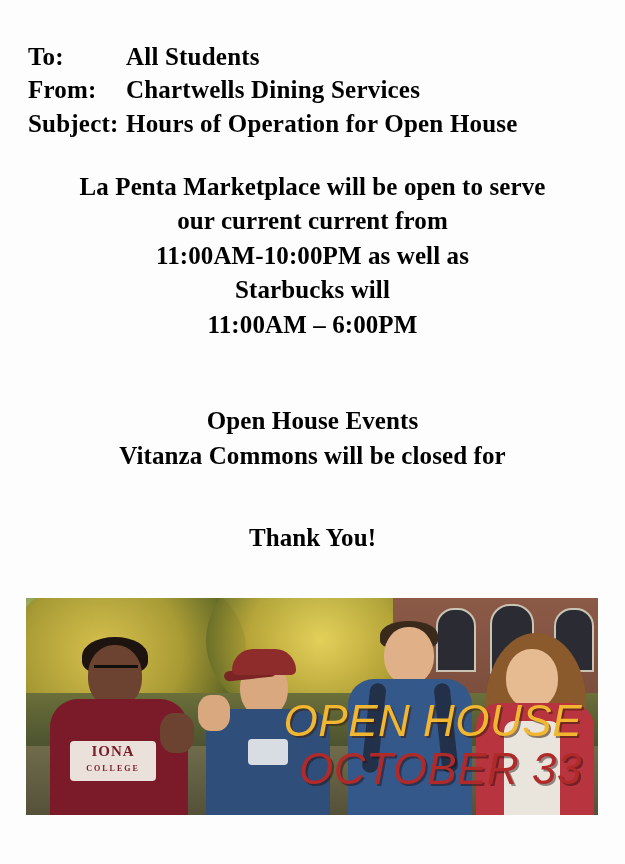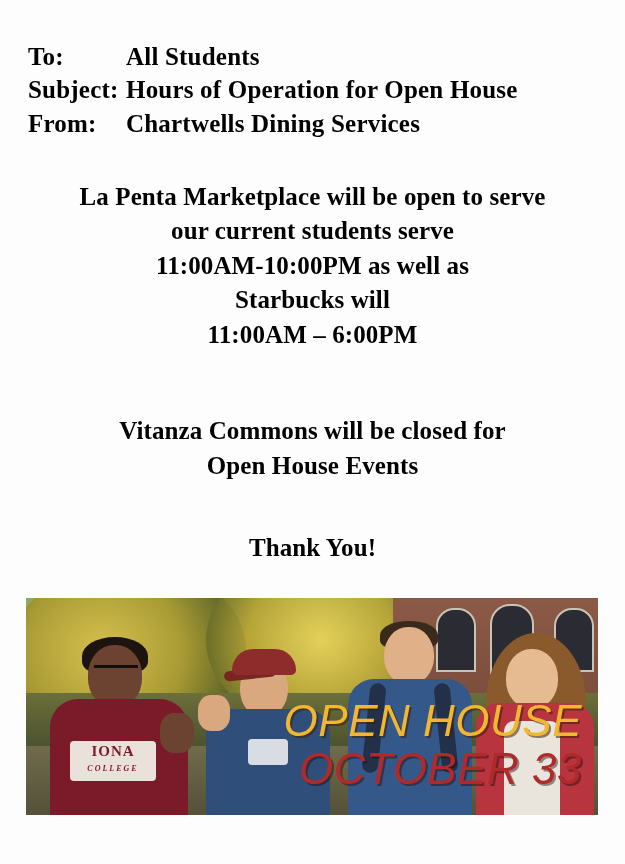--- a/index.html
+++ b/index.html
@@ -44,21 +44,21 @@
     font-size: 25px;
     font-weight: bold;
     text-decoration: underline;
     margin-top: 32px;
     letter-spacing: 0.2px;
   }
 
   
   .body-block {
     text-align: center;
-    margin-top: 40px;
+    margin-top: 30px;
   }
   .body-line {
     font-size: 25px;
     font-weight: bold;
     line-height: 1.38;
     letter-spacing: 0.1px;
   }
   .block-gap-1 { margin-top: 62px; }
   .block-gap-2 { margin-top: 48px; }
 
@@ -121,21 +121,21 @@
 
   .person { position: absolute; bottom: 0; }
   
   .p1 { left: 18px; bottom: 0; width: 150px; height: 178px; }
   .p1 .head { position:absolute; left:44px; top:8px; width:54px; height:62px; background:#6b4330; border-radius:48% 48% 45% 45%; }
   .p1 .hair { position:absolute; left:38px; top:0px; width:66px; height:38px; background:#1d1410; border-radius:50% 50% 35% 35%; }
   .p1 .glasses { position:absolute; left:50px; top:28px; width:44px; height:10px; border-top:3px solid #11100e; }
   .p1 .body { position:absolute; left:6px; top:62px; width:138px; height:120px; background:#7b1b2a; border-radius:28px 28px 0 0; }
   .p1 .logo { position:absolute; left:26px; top:104px; width:86px; height:40px; background:#f0ece4; border-radius:4px; opacity:0.95; }
   .p1 .logotext { position:absolute; left:26px; top:106px; width:86px; text-align:center; color:#7b1b2a; font-weight:bold; font-size:15px; line-height:17px; letter-spacing:1px; font-family:"Liberation Serif", serif; }
-  .p1 .logotext small { display:block; font-size:8px; letter-spacing:2px;font-style:italic; }
+  .p1 .logotext small { display:block; font-size:8px; letter-spacing:2px; }
   .p1 .hand { position:absolute; left:116px; top:76px; width:34px; height:40px; background:#6b4330; border-radius:40%; }
 
   
   .p2 { left: 178px; bottom: 0; width: 128px; height: 172px; }
   .p2 .head { position:absolute; left:36px; top:18px; width:48px; height:56px; background:#d9a87e; border-radius:48%; }
   .p2 .cap  { position:absolute; left:28px; top:6px;  width:64px; height:26px; background:#8e2b2b; border-radius:26px 26px 6px 6px; }
   .p2 .brim { position:absolute; left:20px; top:26px; width:52px; height:10px; background:#7a2424; border-radius:10px; transform:rotate(-6deg); }
   .p2 .body { position:absolute; left:2px; top:66px; width:124px; height:110px; background:#2f4f7a; border-radius:24px 24px 0 0; }
   .p2 .shirtwhite { position:absolute; left:44px; top:96px; width:40px; height:26px; background:#d8dde4; border-radius:4px; }
   .p2 .hand { position:absolute; left:-6px; top:52px; width:32px; height:36px; background:#d9a87e; border-radius:40%; }
@@ -179,36 +179,36 @@
     text-shadow: 2px 2px 0 rgba(30,10,10,0.45);
   }
 </style>
 </head>
 <body>
 
 <div class="page">
 
   <div class="memo">
     <div class="memo-line"><span class="memo-label">To:</span><span>All Students</span></div>
+    <div class="memo-line"><span class="memo-label">From:</span><span>Chartwells Dining Services</span></div>
     <div class="memo-line"><span class="memo-label">Subject:</span><span>Hours of Operation for Open House</span></div>
-    <div class="memo-line"><span class="memo-label">From:</span><span>Chartwells Dining Services</span></div>
   </div>
 
 
   <div class="body-block">
     <div class="body-line">La Penta Marketplace will be open to serve</div>
-    <div class="body-line">our current students serve</div>
+    <div class="body-line">our current current from</div>
     <div class="body-line">11:00AM-10:00PM as well as</div>
     <div class="body-line">Starbucks will</div>
     <div class="body-line">11:00AM – 6:00PM</div>
   </div>
 
   <div class="body-block block-gap-1">
+    <div class="body-line">Open House Events</div>
     <div class="body-line">Vitanza Commons will be closed for</div>
-    <div class="body-line">Open House Events</div>
   </div>
 
   <div class="body-block block-gap-2">
     <div class="body-line">Thank You!</div>
   </div>
 
   <div class="photo">
     <div class="sky"></div>
     <div class="foliage-l"></div>
     <div class="foliage-m"></div>

